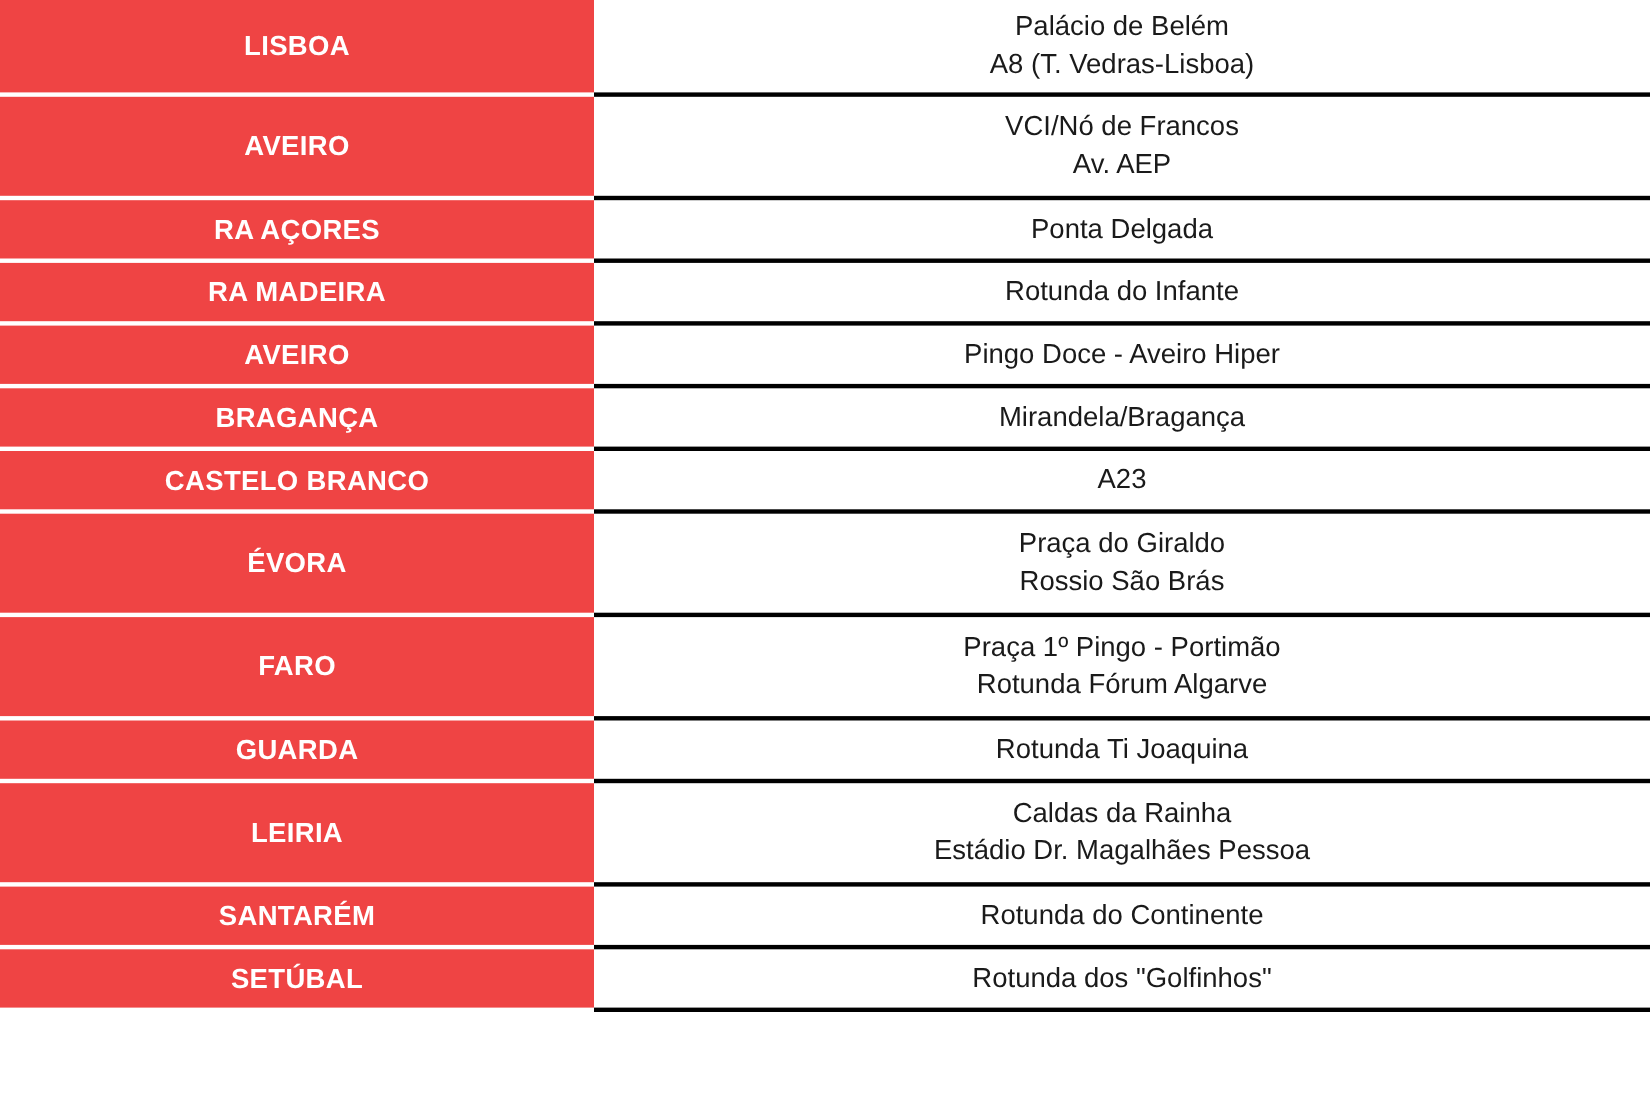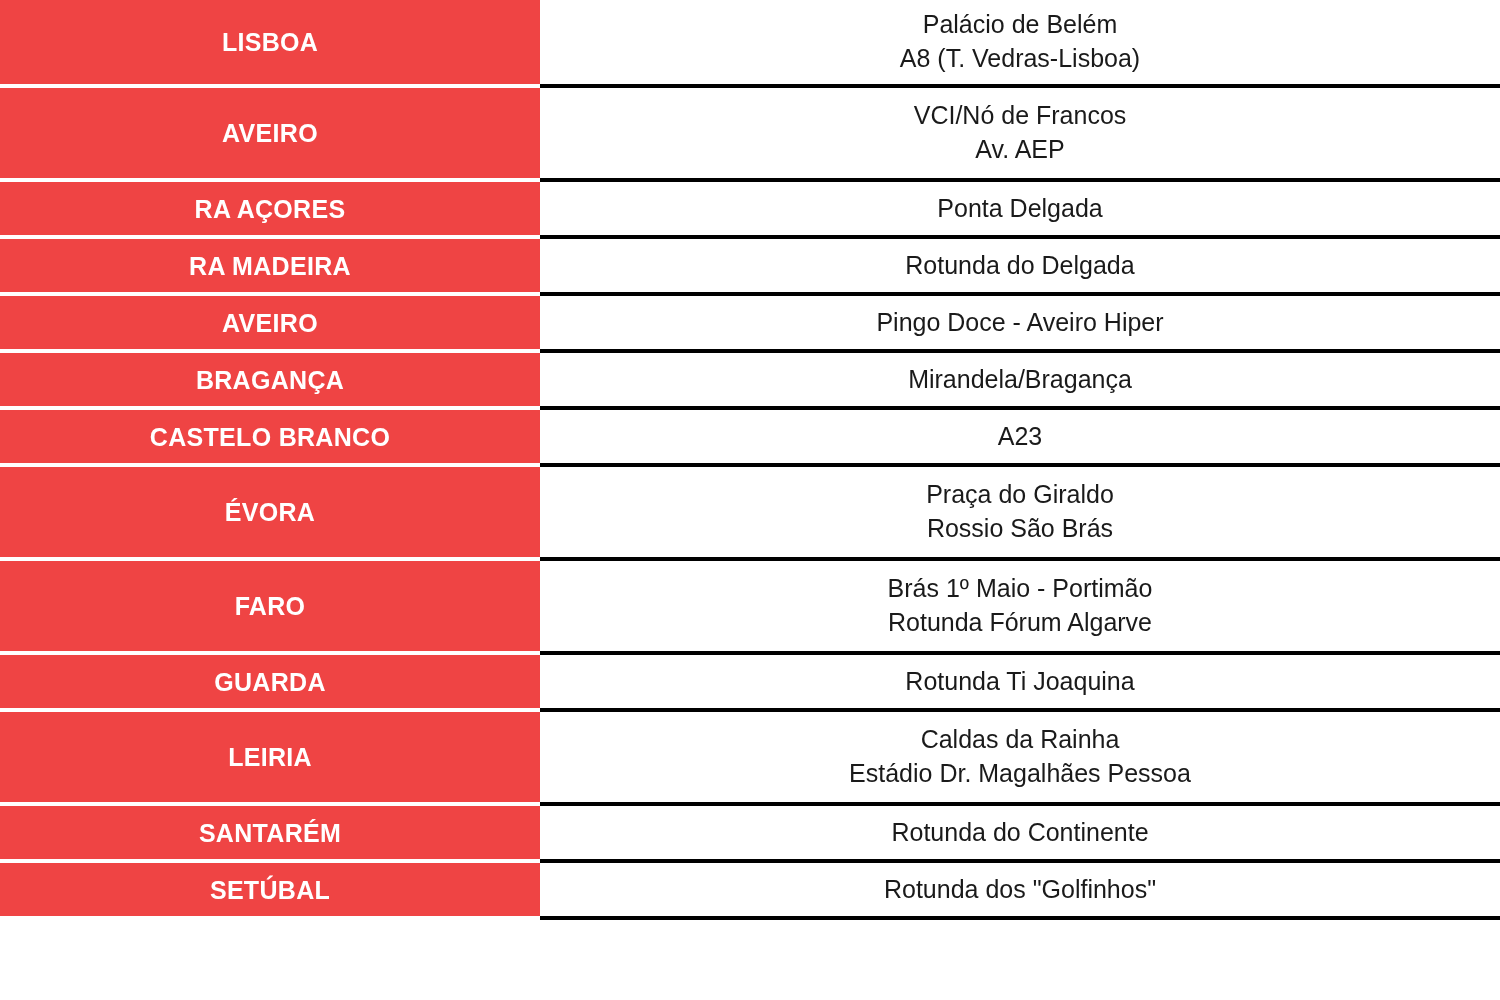--- a/index.html
+++ b/index.html
@@ -104,21 +104,21 @@
           </td>
           <td class="location-cell">
             <span class="loc-line">Ponta Delgada</span>
           </td>
         </tr>
         <tr class="row-single">
           <td class="district-cell">
             <span class="district-label">RA MADEIRA</span>
           </td>
           <td class="location-cell">
-            <span class="loc-line">Rotunda do Delgada</span>
+            <span class="loc-line">Rotunda do Infante</span>
           </td>
         </tr>
         <tr class="row-single">
           <td class="district-cell">
             <span class="district-label">AVEIRO</span>
           </td>
           <td class="location-cell">
             <span class="loc-line">Pingo Doce - Aveiro Hiper</span>
           </td>
         </tr>
@@ -145,21 +145,21 @@
           <td class="location-cell">
             <span class="loc-line">Praça do Giraldo</span>
             <span class="loc-line">Rossio São Brás</span>
           </td>
         </tr>
         <tr class="row-double">
           <td class="district-cell">
             <span class="district-label">FARO</span>
           </td>
           <td class="location-cell">
-            <span class="loc-line">Brás 1º Maio - Portimão</span>
+            <span class="loc-line">Praça 1º Pingo - Portimão</span>
             <span class="loc-line">Rotunda Fórum Algarve</span>
           </td>
         </tr>
         <tr class="row-single">
           <td class="district-cell">
             <span class="district-label">GUARDA</span>
           </td>
           <td class="location-cell">
             <span class="loc-line">Rotunda Ti Joaquina</span>
           </td>

